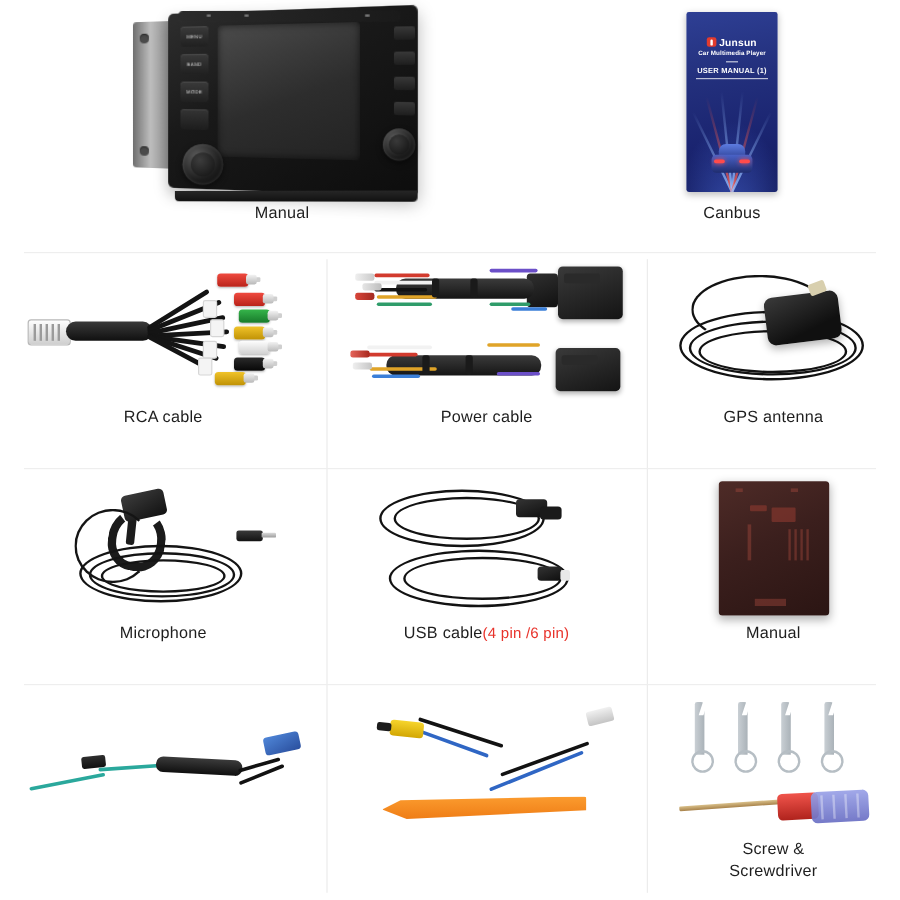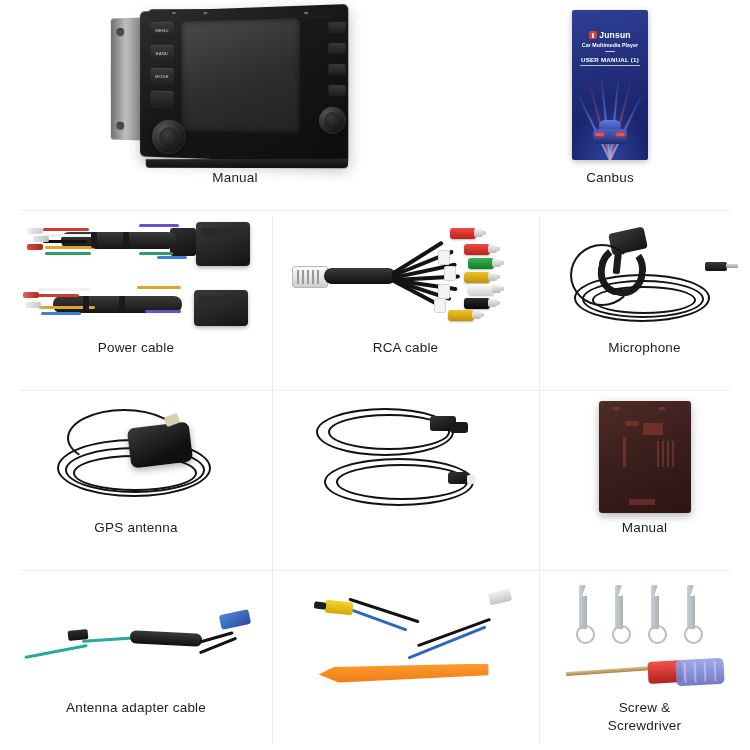--- a/index.html
+++ b/index.html
@@ -417,20 +417,57 @@
   <div class="grid">
 
     <div class="vline" style="left:272px;top:6px;height:528px;"></div>
     <div class="vline" style="left:539px;top:6px;height:528px;"></div>
     <div class="hline" style="top:0px;"></div>
     <div class="hline" style="top:180px;"></div>
     <div class="hline" style="top:360px;"></div>
 
     <div class="cell">
       <div class="art">
+        <div class="rca">
+          <div class="rca-hub">
+            <i style="left:4px"></i>
+              <i style="left:9px"></i>
+              <i style="left:14px"></i>
+              <i style="left:19px"></i>
+              <i style="left:24px"></i>
+          </div>
+          <div class="rca-trunk"></div>
+
+          <div class="rca-lead" style="left:104px;top:50px;width:60px;transform:rotate(-32deg);"></div>
+          <div class="rca-lead" style="left:104px;top:52px;width:66px;transform:rotate(-22deg);"></div>
+          <div class="rca-lead" style="left:104px;top:54px;width:66px;transform:rotate(-12deg);"></div>
+          <div class="rca-lead" style="left:104px;top:56px;width:68px;transform:rotate(-3deg);"></div>
+          <div class="rca-lead" style="left:104px;top:56px;width:66px;transform:rotate(8deg);"></div>
+          <div class="rca-lead" style="left:104px;top:56px;width:62px;transform:rotate(18deg);"></div>
+          <div class="rca-lead" style="left:104px;top:56px;width:58px;transform:rotate(28deg);"></div>
+
+          <div class="rca-band" style="left:150px;top:28px;"></div>
+          <div class="rca-band" style="left:156px;top:44px;"></div>
+          <div class="rca-band" style="left:150px;top:62px;"></div>
+          <div class="rca-band" style="left:146px;top:76px;"></div>
+
+          <div class="rca-plug" style="left:162px;top:6px;background:linear-gradient(180deg,#ef4a3f,#b9231a);"></div>
+          <div class="rca-plug" style="left:176px;top:22px;background:linear-gradient(180deg,#ef4a3f,#b9231a);"></div>
+          <div class="rca-plug" style="left:180px;top:36px;background:linear-gradient(180deg,#35b44a,#187a2b);"></div>
+          <div class="rca-plug" style="left:176px;top:50px;background:linear-gradient(180deg,#f0c32a,#c09205);"></div>
+          <div class="rca-plug" style="left:180px;top:62px;background:linear-gradient(180deg,#fdfdfd,#d2d2d2);"></div>
+          <div class="rca-plug" style="left:176px;top:76px;background:linear-gradient(180deg,#2a2a2a,#070707);"></div>
+          <div class="rca-plug" style="left:160px;top:88px;background:linear-gradient(180deg,#f0c32a,#c09205);"></div>
+        </div>
+      </div>
+      <div class="cap">RCA cable</div>
+    </div>
+
+    <div class="cell">
+      <div class="art">
         <div class="pw">
 
           <div class="harness h1">
             <div class="h-plug"></div>
             <div class="h-plug2"></div>
             <div class="h-bundle"></div>
             <div class="wire" style="left:24px;top:12px;width:46px;background:#d23b2e;"></div>
             <div class="wire" style="left:24px;top:18px;width:52px;background:#f0f0f0;"></div>
             <div class="wire" style="left:24px;top:24px;width:44px;background:#111;"></div>
             <div class="wire" style="left:26px;top:30px;width:50px;background:#e0a428;"></div>
@@ -460,97 +497,63 @@
             <div class="pw-strap" style="left:100px;top:20px;"></div>
           </div>
 
         </div>
       </div>
       <div class="cap">Power cable</div>
     </div>
 
     <div class="cell">
       <div class="art">
-        <div class="rca">
-          <div class="rca-hub">
-            <i style="left:4px"></i>
-              <i style="left:9px"></i>
-              <i style="left:14px"></i>
-              <i style="left:19px"></i>
-              <i style="left:24px"></i>
-          </div>
-          <div class="rca-trunk"></div>
-
-          <div class="rca-lead" style="left:104px;top:50px;width:60px;transform:rotate(-32deg);"></div>
-          <div class="rca-lead" style="left:104px;top:52px;width:66px;transform:rotate(-22deg);"></div>
-          <div class="rca-lead" style="left:104px;top:54px;width:66px;transform:rotate(-12deg);"></div>
-          <div class="rca-lead" style="left:104px;top:56px;width:68px;transform:rotate(-3deg);"></div>
-          <div class="rca-lead" style="left:104px;top:56px;width:66px;transform:rotate(8deg);"></div>
-          <div class="rca-lead" style="left:104px;top:56px;width:62px;transform:rotate(18deg);"></div>
-          <div class="rca-lead" style="left:104px;top:56px;width:58px;transform:rotate(28deg);"></div>
-
-          <div class="rca-band" style="left:150px;top:28px;"></div>
-          <div class="rca-band" style="left:156px;top:44px;"></div>
-          <div class="rca-band" style="left:150px;top:62px;"></div>
-          <div class="rca-band" style="left:146px;top:76px;"></div>
-
-          <div class="rca-plug" style="left:162px;top:6px;background:linear-gradient(180deg,#ef4a3f,#b9231a);"></div>
-          <div class="rca-plug" style="left:176px;top:22px;background:linear-gradient(180deg,#ef4a3f,#b9231a);"></div>
-          <div class="rca-plug" style="left:180px;top:36px;background:linear-gradient(180deg,#35b44a,#187a2b);"></div>
-          <div class="rca-plug" style="left:176px;top:50px;background:linear-gradient(180deg,#f0c32a,#c09205);"></div>
-          <div class="rca-plug" style="left:180px;top:62px;background:linear-gradient(180deg,#fdfdfd,#d2d2d2);"></div>
-          <div class="rca-plug" style="left:176px;top:76px;background:linear-gradient(180deg,#2a2a2a,#070707);"></div>
-          <div class="rca-plug" style="left:160px;top:88px;background:linear-gradient(180deg,#f0c32a,#c09205);"></div>
-        </div>
-      </div>
-      <div class="cap">RCA cable</div>
+        <div class="gps">
+          <div class="gps-coil" style="left:26px;top:10px;width:110px;height:54px;border-color:#121212;border-bottom-color:transparent;"></div>
+          <div class="gps-coil" style="left:16px;top:40px;width:150px;height:54px;"></div>
+          <div class="gps-coil" style="left:24px;top:48px;width:136px;height:42px;"></div>
+          <div class="gps-coil" style="left:32px;top:56px;width:120px;height:32px;"></div>
+          <div class="gps-puck"></div>
+          <div class="gps-conn"></div>
+        </div>
+      </div>
+      <div class="cap">GPS antenna</div>
     </div>
 
     <div class="cell">
       <div class="art">
         <div class="mic">
           <div class="mic-clip"></div>
           <div class="mic-stem"></div>
           <div class="mic-head"></div>
           <div class="mic-coil" style="left:18px;top:22px;width:60px;height:58px;border-color:#141414;border-right-color:transparent;"></div>
           <div class="mic-coil" style="left:22px;top:52px;width:132px;height:44px;"></div>
           <div class="mic-coil" style="left:30px;top:58px;width:118px;height:34px;"></div>
           <div class="mic-coil" style="left:40px;top:64px;width:100px;height:24px;"></div>
           <div class="mic-jack"></div>
         </div>
       </div>
       <div class="cap">Microphone</div>
     </div>
 
     <div class="cell">
       <div class="art">
-        <div class="gps">
-          <div class="gps-coil" style="left:26px;top:10px;width:110px;height:54px;border-color:#121212;border-bottom-color:transparent;"></div>
-          <div class="gps-coil" style="left:16px;top:40px;width:150px;height:54px;"></div>
-          <div class="gps-coil" style="left:24px;top:48px;width:136px;height:42px;"></div>
-          <div class="gps-coil" style="left:32px;top:56px;width:120px;height:32px;"></div>
-          <div class="gps-puck"></div>
-          <div class="gps-conn"></div>
-        </div>
-      </div>
-      <div class="cap">GPS antenna</div>
-    </div>
-
-    <div class="cell">
-      <div class="art">
         <div class="usb">
           <div class="usb-loop" style="left:8px;top:6px;width:134px;height:44px;"></div>
           <div class="usb-loop" style="left:20px;top:12px;width:118px;height:32px;"></div>
           <div class="usb-conn" style="left:122px;top:14px;"></div>
           <div class="usb-conn" style="left:142px;top:20px;width:18px;height:11px;background:#1a1a1a;"></div>
 
           <div class="usb-loop" style="left:16px;top:56px;width:146px;height:44px;"></div>
           <div class="usb-loop" style="left:28px;top:62px;width:128px;height:32px;"></div>
           <div class="usb-conn white" style="left:140px;top:70px;width:20px;height:12px;"></div>
         </div>
+      </div>
+      <div class="cap">
+        <span>USB cable</span><span class="red">(4 pin /6 pin)</span>
       </div>
     </div>
 
     <div class="cell">
       <div class="art">
         <div class="canbus">
           <div class="cb-box">
             <div class="chip" style="left:44px;top:22px;width:20px;height:12px;"></div>
             <div class="chip" style="left:26px;top:20px;width:14px;height:5px;"></div>
             <div class="line" style="left:58px;top:40px;width:2px;height:26px;"></div>
@@ -572,21 +575,20 @@
         <div class="ant">
           <div class="ant-teal" style="left:4px;top:48px;width:64px;transform:rotate(-11deg);"></div>
           <div class="ant-teal" style="left:62px;top:36px;width:56px;transform:rotate(-4deg);"></div>
           <div class="ant-end"></div>
           <div class="ant-barrel"></div>
           <div class="ant-black" style="left:178px;top:34px;width:36px;transform:rotate(-16deg);"></div>
           <div class="ant-black" style="left:178px;top:42px;width:40px;transform:rotate(-22deg);"></div>
           <div class="ant-fakra"></div>
         </div>
       </div>
-      <div class="cap">Antenna adapter cable</div>
     </div>
 
     <div class="cell">
       <div class="art">
         <div class="rev">
           <div class="ant-black" style="left:56px;top:22px;width:74px;transform:rotate(18deg);"></div>
           <div class="ant-black" style="left:124px;top:44px;width:78px;transform:rotate(-20deg);"></div>
           <div class="ant-black" style="left:50px;top:30px;width:68px;height:3px;background:#2f66c4;transform:rotate(20deg);"></div>
           <div class="ant-black" style="left:114px;top:54px;width:84px;height:3px;background:#2f66c4;transform:rotate(-22deg);"></div>
           <div class="rev-yellow"></div>

